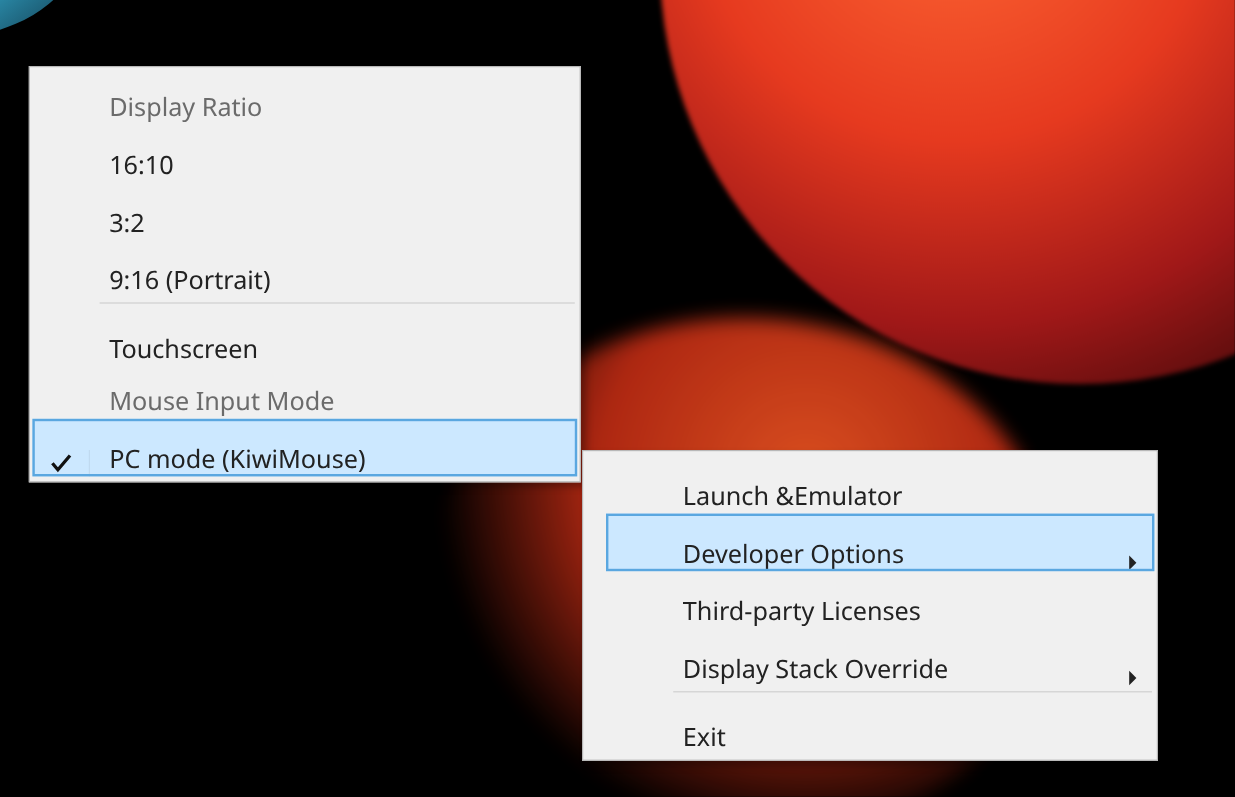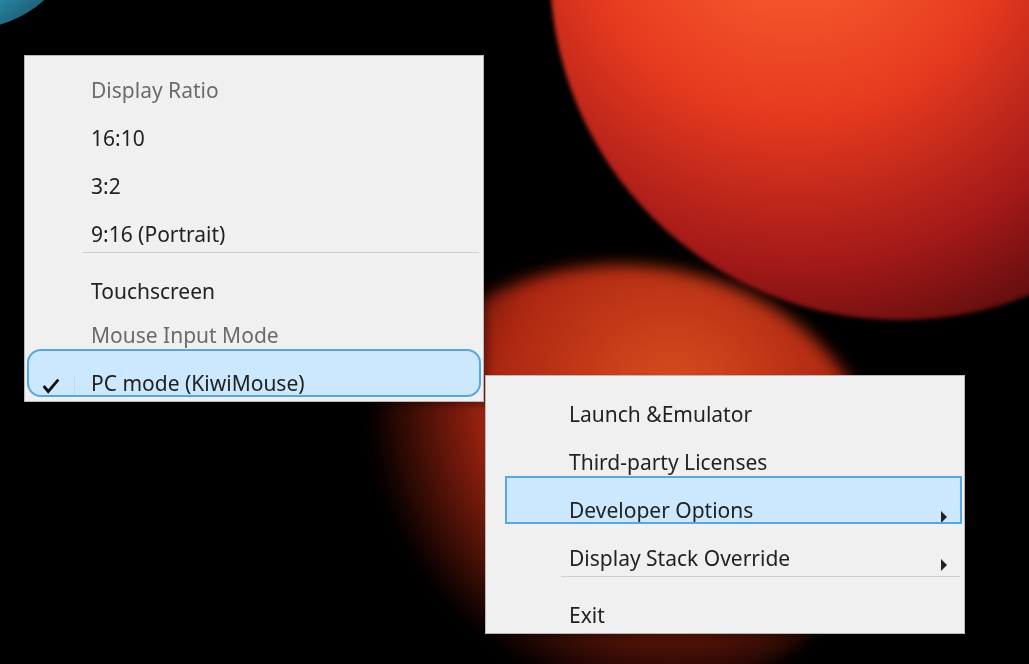--- a/index.html
+++ b/index.html
@@ -80,21 +80,20 @@
       background: #cce8ff;
       outline: 2px solid #5aa7e0;
       outline-offset: -2px;
     }
     .selected-light-row {
       background: #cce8ff;
     }
     .selected-outline {
       outline: 2px solid #5aa7e0;
       outline-offset: -2px;
-      border-radius: 14px;
     }
     .check-box {
       width: 36px; height: 36px;
       background: #cce8ff;
       outline: 2px solid #5aa7e0;
       outline-offset: -2px;
       display: flex; align-items: center; justify-content: center;
     }
     .divider {
       height: 1px;
@@ -149,33 +148,33 @@
     <span class="label">PC mode (KiwiMouse)</span>
   </div>
 </div>
 
 <div class="context-menu menu2">
   <div class="menu-item">
     <div class="gutter gutter-border"></div>
     <span class="label">Launch &amp;Emulator</span>
     <div class="arrow-slot"></div>
   </div>
-  <div class="menu-item">
-    <div class="gutter gutter-border"></div>
-    <span class="label">Third-party Licenses</span>
-    <div class="arrow-slot"></div>
-  </div>
   <div class="menu-item selected-light">
     <div class="gutter"></div>
     <span class="label">Developer Options</span>
     <div class="arrow-slot">
       <svg class="arrow" viewBox="0 0 10 14">
           <path d="M2 1 L8 7 L2 13 Z" fill="#222"></path>
         </svg>
     </div>
+  </div>
+  <div class="menu-item">
+    <div class="gutter gutter-border"></div>
+    <span class="label">Third-party Licenses</span>
+    <div class="arrow-slot"></div>
   </div>
   <div class="menu-item">
     <div class="gutter gutter-border"></div>
     <span class="label">Display Stack Override</span>
     <div class="arrow-slot">
       <svg class="arrow" viewBox="0 0 10 14">
           <path d="M2 1 L8 7 L2 13 Z" fill="#222"></path>
         </svg>
     </div>
   </div>

